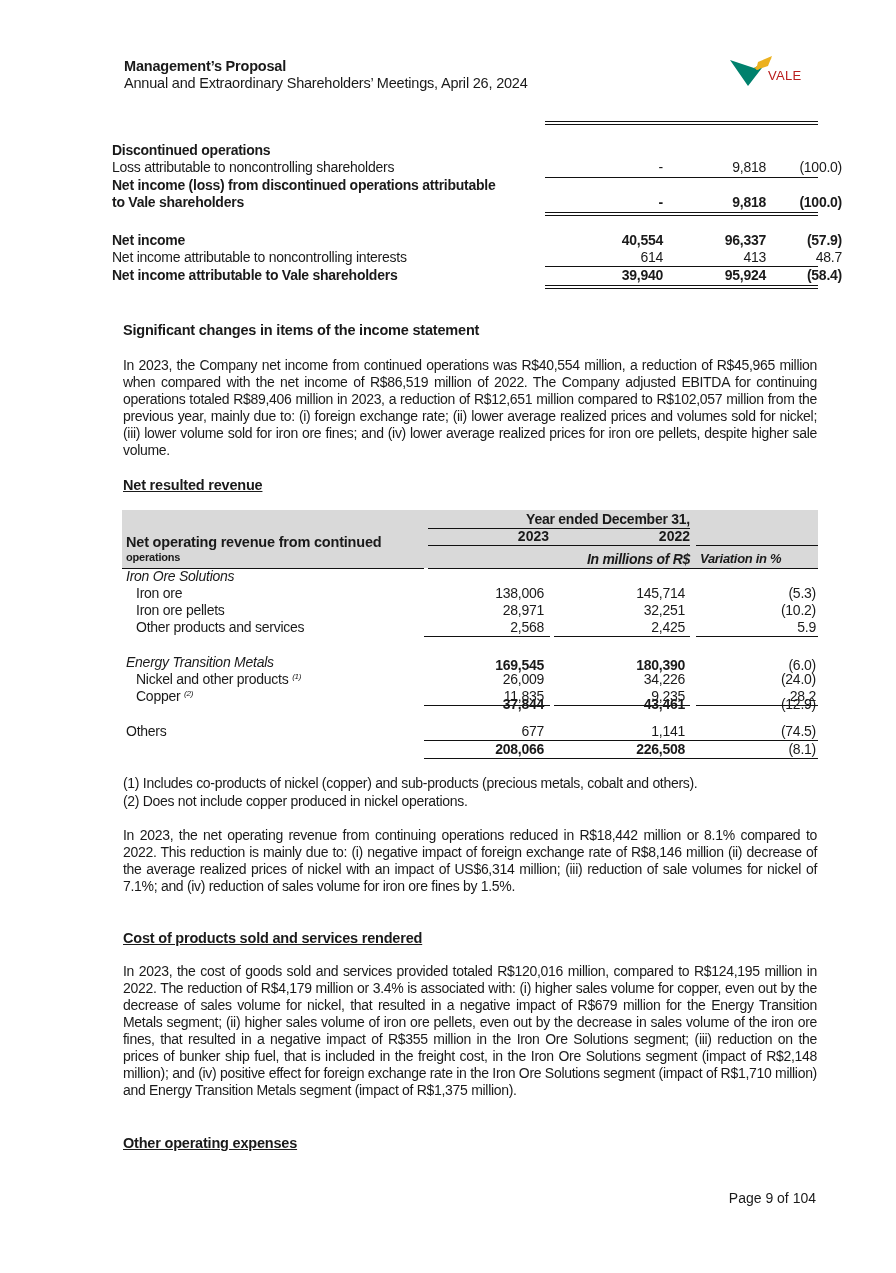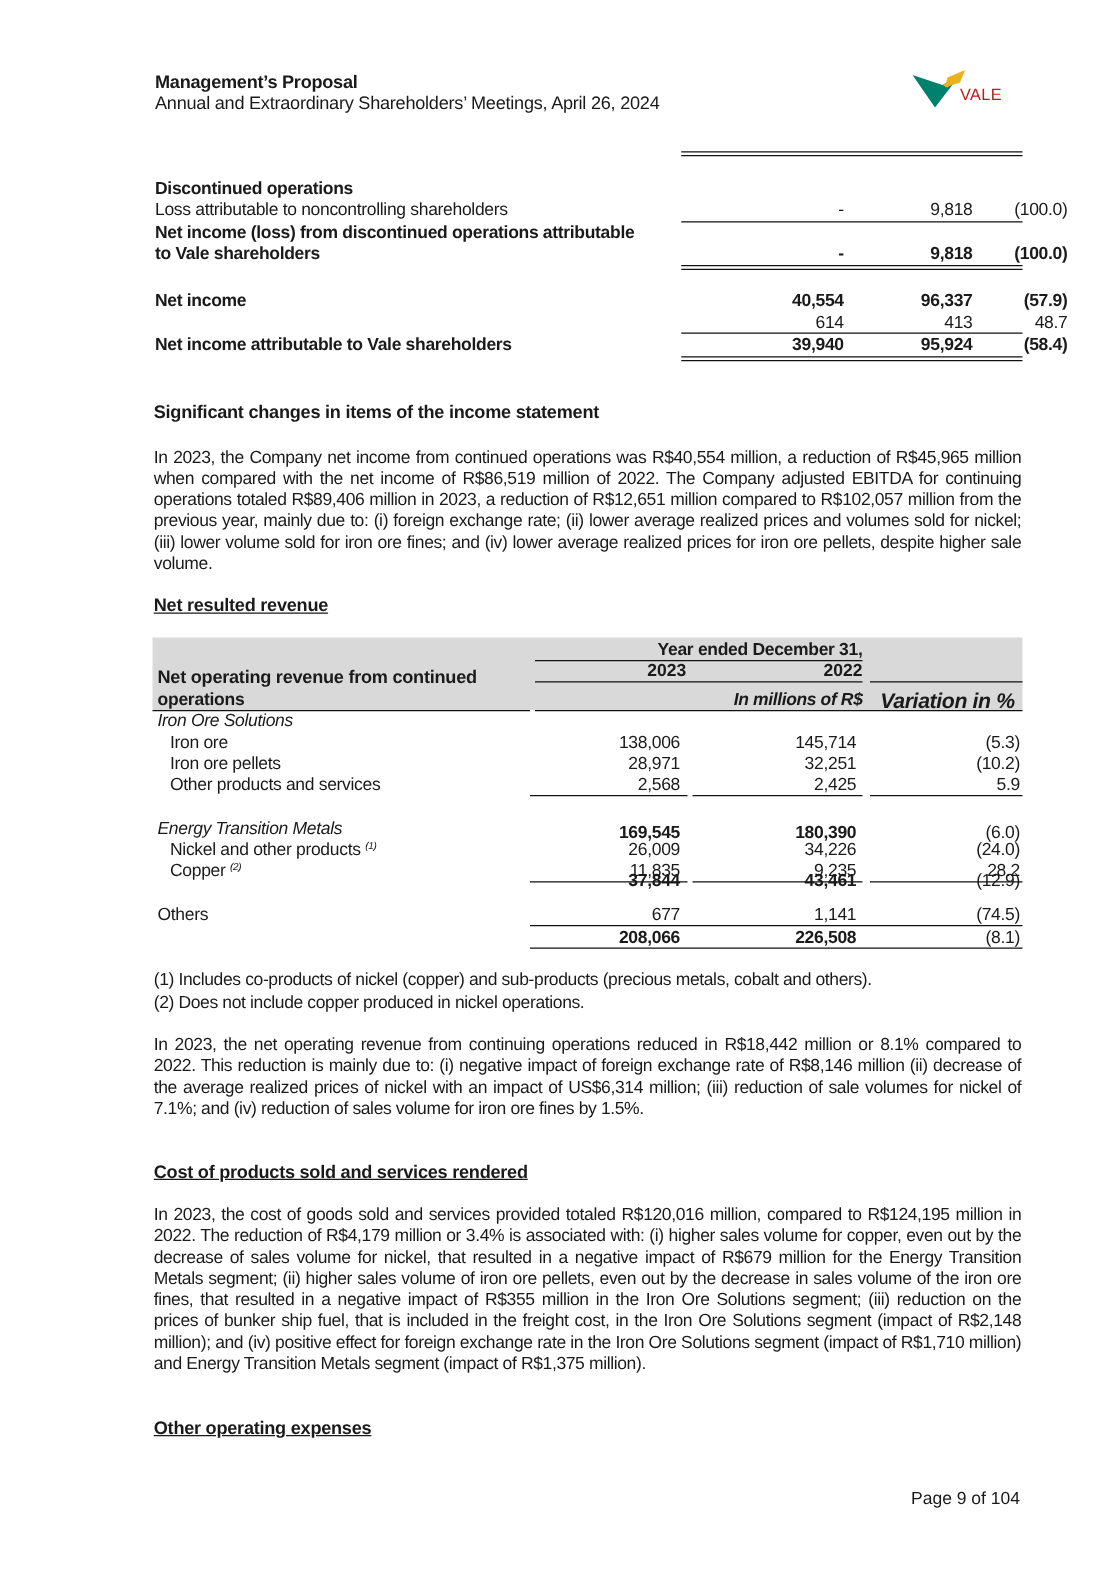--- a/index.html
+++ b/index.html
@@ -10,21 +10,21 @@
   }
   .abs { position: absolute; }
   .hdr-title { left: 124px; top: 58px; font-weight: bold; font-size: 14.5px; letter-spacing: -0.2px; }
   .hdr-sub { left: 124px; top: 75px; font-size: 14.5px; letter-spacing: -0.2px; }
   .logo { left: 728px; top: 56px; width: 84px; height: 34px; }
   .logo-text { position: absolute; left: 40px; top: 12px; font-size: 13px; color: #b91c1c; letter-spacing: 0.3px; }
 
   .dbl { position: absolute; height: 4px; border-top: 1px solid #111; border-bottom: 1px solid #111; box-sizing: border-box; }
   .sgl { position: absolute; height: 0; border-top: 1px solid #111; }
 
-  .row { position: absolute; left: 124px; width: 692px; height: 17px; font-size: 14px; letter-spacing: -0.25px; white-space: nowrap; padding-left: 40px; }
+  .row { position: absolute; left: 112px; width: 692px; height: 17px; font-size: 14px; letter-spacing: -0.25px; white-space: nowrap; padding-left: 40px; }
   .row .lbl { position: absolute; left: 0; top: 0; }
   .row .c1 { position: absolute; right: 181px; top: 0; text-align: right; }
   .row .c2 { position: absolute; right: 78px; top: 0; text-align: right; }
   .row .c3 { position: absolute; right: 2px; top: 0; text-align: right; margin-left: 29px; }
   .b { font-weight: bold; }
   .it { font-style: italic; }
 
   .section-h { left: 123px; font-weight: bold; font-size: 14.5px; letter-spacing: -0.2px; }
   .u { text-decoration: underline; }
   .para { left: 123px; width: 694px; font-size: 14px; line-height: 17px; text-align: justify; letter-spacing: -0.3px; }
@@ -78,20 +78,21 @@
 </div>
 <div class="dbl" style="left:545px; top:212px; width:273px;"></div>
 
 <div class="row b" style="top:232px;">
   <span class="lbl">Net income</span>
   <span class="c1">40,554</span>
   <span class="c2">96,337</span>
   <span class="c3">(57.9)</span>
 </div>
 <div class="row" style="top:249px;">
+  <span class="lbl">Net income attributable to noncontrolling interests</span>
   <span class="c1">614</span>
   <span class="c2">413</span>
   <span class="c3">48.7</span>
 </div>
 <div class="sgl" style="left:545px; top:266px; width:273px;"></div>
 <div class="row b" style="top:267px;">
   <span class="lbl">Net income attributable to Vale shareholders</span>
   <span class="c1">39,940</span>
   <span class="c2">95,924</span>
   <span class="c3">(58.4)</span>
@@ -102,25 +103,25 @@
 <div class="abs para" style="top:357px;">In 2023, the Company net income from continued operations was R$40,554 million, a reduction of R$45,965 million when compared with the net income of R$86,519 million of 2022. The Company adjusted EBITDA for continuing operations totaled R$89,406 million in 2023, a reduction of R$12,651 million compared to R$102,057 million from the previous year, mainly due to: (i) foreign exchange rate; (ii) lower average realized prices and volumes sold for nickel; (iii) lower volume sold for iron ore fines; and (iv) lower average realized prices for iron ore pellets, despite higher sale volume.</div>
 
 <div class="abs section-h u" style="top:477px;">Net resulted revenue</div>
 
 <div class="tbl-head"></div>
 <div class="abs b" style="left:436px; top:511px; width:254px; text-align:right; font-size:14px; letter-spacing:-0.25px;">Year ended December 31,</div>
 <div class="sgl" style="left:428px; top:528px; width:262px;"></div>
 <div class="abs b" style="left:436px; top:528px; width:113px; text-align:right; font-size:14px;">2023</div>
 <div class="abs b" style="left:560px; top:528px; width:130px; text-align:right; font-size:14px;">2022</div>
 <div class="abs b" style="left:126px; top:534px; font-size:14.5px; letter-spacing:-0.2px;">Net operating revenue from continued</div>
-<div class="abs b" style="left:126px; top:551px; font-size:14px; letter-spacing:-0.2px;">operations</div>
+<div class="abs b" style="left:126px; top:551px; font-size:11px; letter-spacing:-0.2px;">operations</div>
 <div class="sgl" style="left:428px; top:545px; width:262px;"></div>
 <div class="sgl" style="left:696px; top:545px; width:122px;"></div>
 <div class="abs b it" style="left:560px; top:551px; width:130px; text-align:right; font-size:14px; letter-spacing:-0.3px;">In millions of R$</div>
-<div class="abs b it" style="left:700px; top:551px; width:116px; text-align:center; font-size:17px; letter-spacing:-0.3px;">Variation in %</div>
+<div class="abs b it" style="left:700px; top:551px; width:116px; text-align:left; font-size:13px; letter-spacing:-0.3px;">Variation in %</div>
 <div class="sgl" style="left:122px; top:568px; width:302px;"></div>
 <div class="sgl" style="left:428px; top:568px; width:390px;"></div>
 
 <div class="trow it" style="top:568px;font-style:italic;">
   <span class="lbl">Iron Ore Solutions</span>
 </div>
 <div class="trow" style="top:585px;">
   <span class="lbl ind">Iron ore</span>
   <span class="v1">138,006</span>
   <span class="v2">145,714</span>

